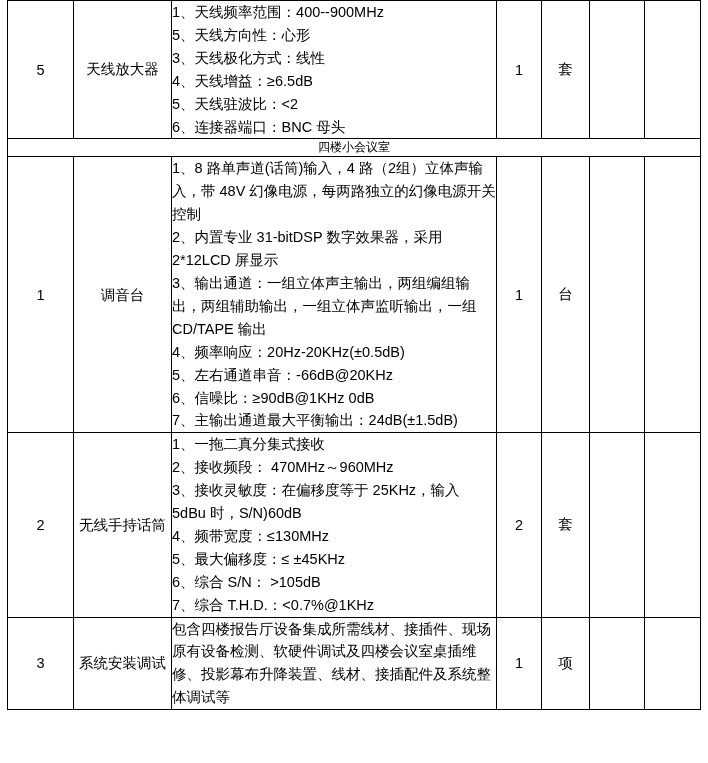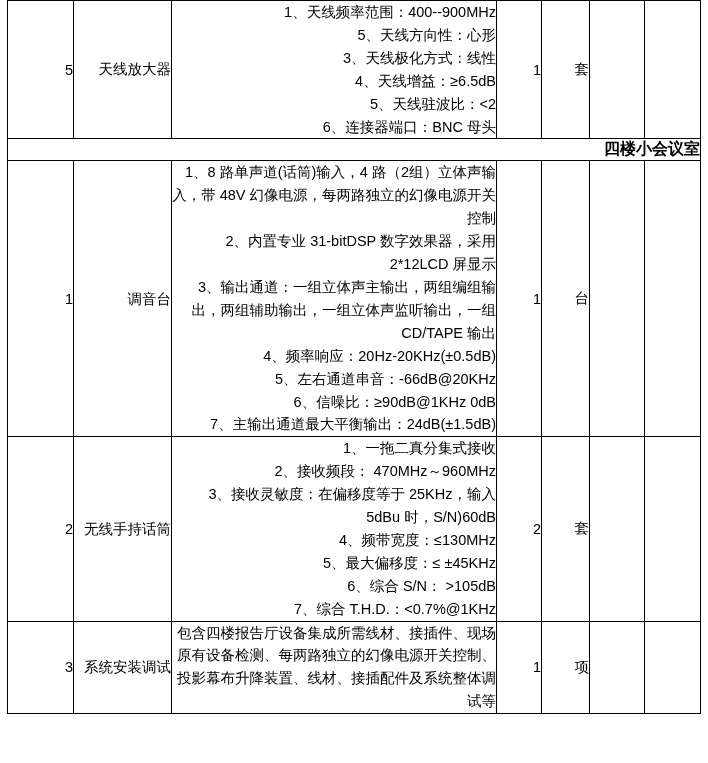--- a/index.html
+++ b/index.html
@@ -23,21 +23,20 @@
     border-collapse: collapse;
     table-layout: fixed;
     width: 693px;
     margin-left: 7px;
     margin-top: 0px;
   }
   table.spec td {
     border: 1px solid #000000;
     vertical-align: middle;
     padding: 0;
-    text-align: right;
   }
   col.c-no    { width: 66px; }
   col.c-name  { width: 98px; }
   col.c-spec  { width: 325px; }
   col.c-qty   { width: 45px; }
   col.c-unit  { width: 48px; }
   col.c-price { width: 55px; }
   col.c-total { width: 56px; }
 
   .cell-no, .cell-qty, .cell-unit {
@@ -56,22 +55,22 @@
     font-size: 14.5px;
     line-height: 1.58;
     padding: 3px 5px 4px 5px;
     vertical-align: top;
   }
   .cell-spec .line {
     white-space: normal;
   }
   .section-row td {
     text-align: center;
-    font-weight: bold;
-    font-size: 16px;
+    font-weight: normal;
+    font-size: 12px;
     padding: 6px 0 6px 0;
   }
   .empty-cell { }
 </style>
 </head>
 <body>
 
 <div class="page">
   <table class="spec">
     <colgroup>
@@ -139,21 +138,21 @@
         <td class="cell-qty">2</td>
         <td class="cell-unit">套</td>
         <td class="empty-cell"></td>
         <td class="empty-cell"></td>
       </tr>
 
       <tr>
         <td class="cell-no">3</td>
         <td class="cell-name">系统安装调试</td>
         <td class="cell-spec">
-          <div class="line">包含四楼报告厅设备集成所需线材、接插件、现场原有设备检测、每两路独立的幻像电源开关控制、投影幕布升降装置、线材、接插配件及系统整体调试等</div>
+          <div class="line">包含四楼报告厅设备集成所需线材、接插件、现场原有设备检测、软硬件调试及四楼会议室桌插维修、投影幕布升降装置、线材、接插配件及系统整体调试等</div>
         </td>
         <td class="cell-qty">1</td>
         <td class="cell-unit">项</td>
         <td class="empty-cell"></td>
         <td class="empty-cell"></td>
       </tr>
     </tbody>
   </table>
 </div>
 

